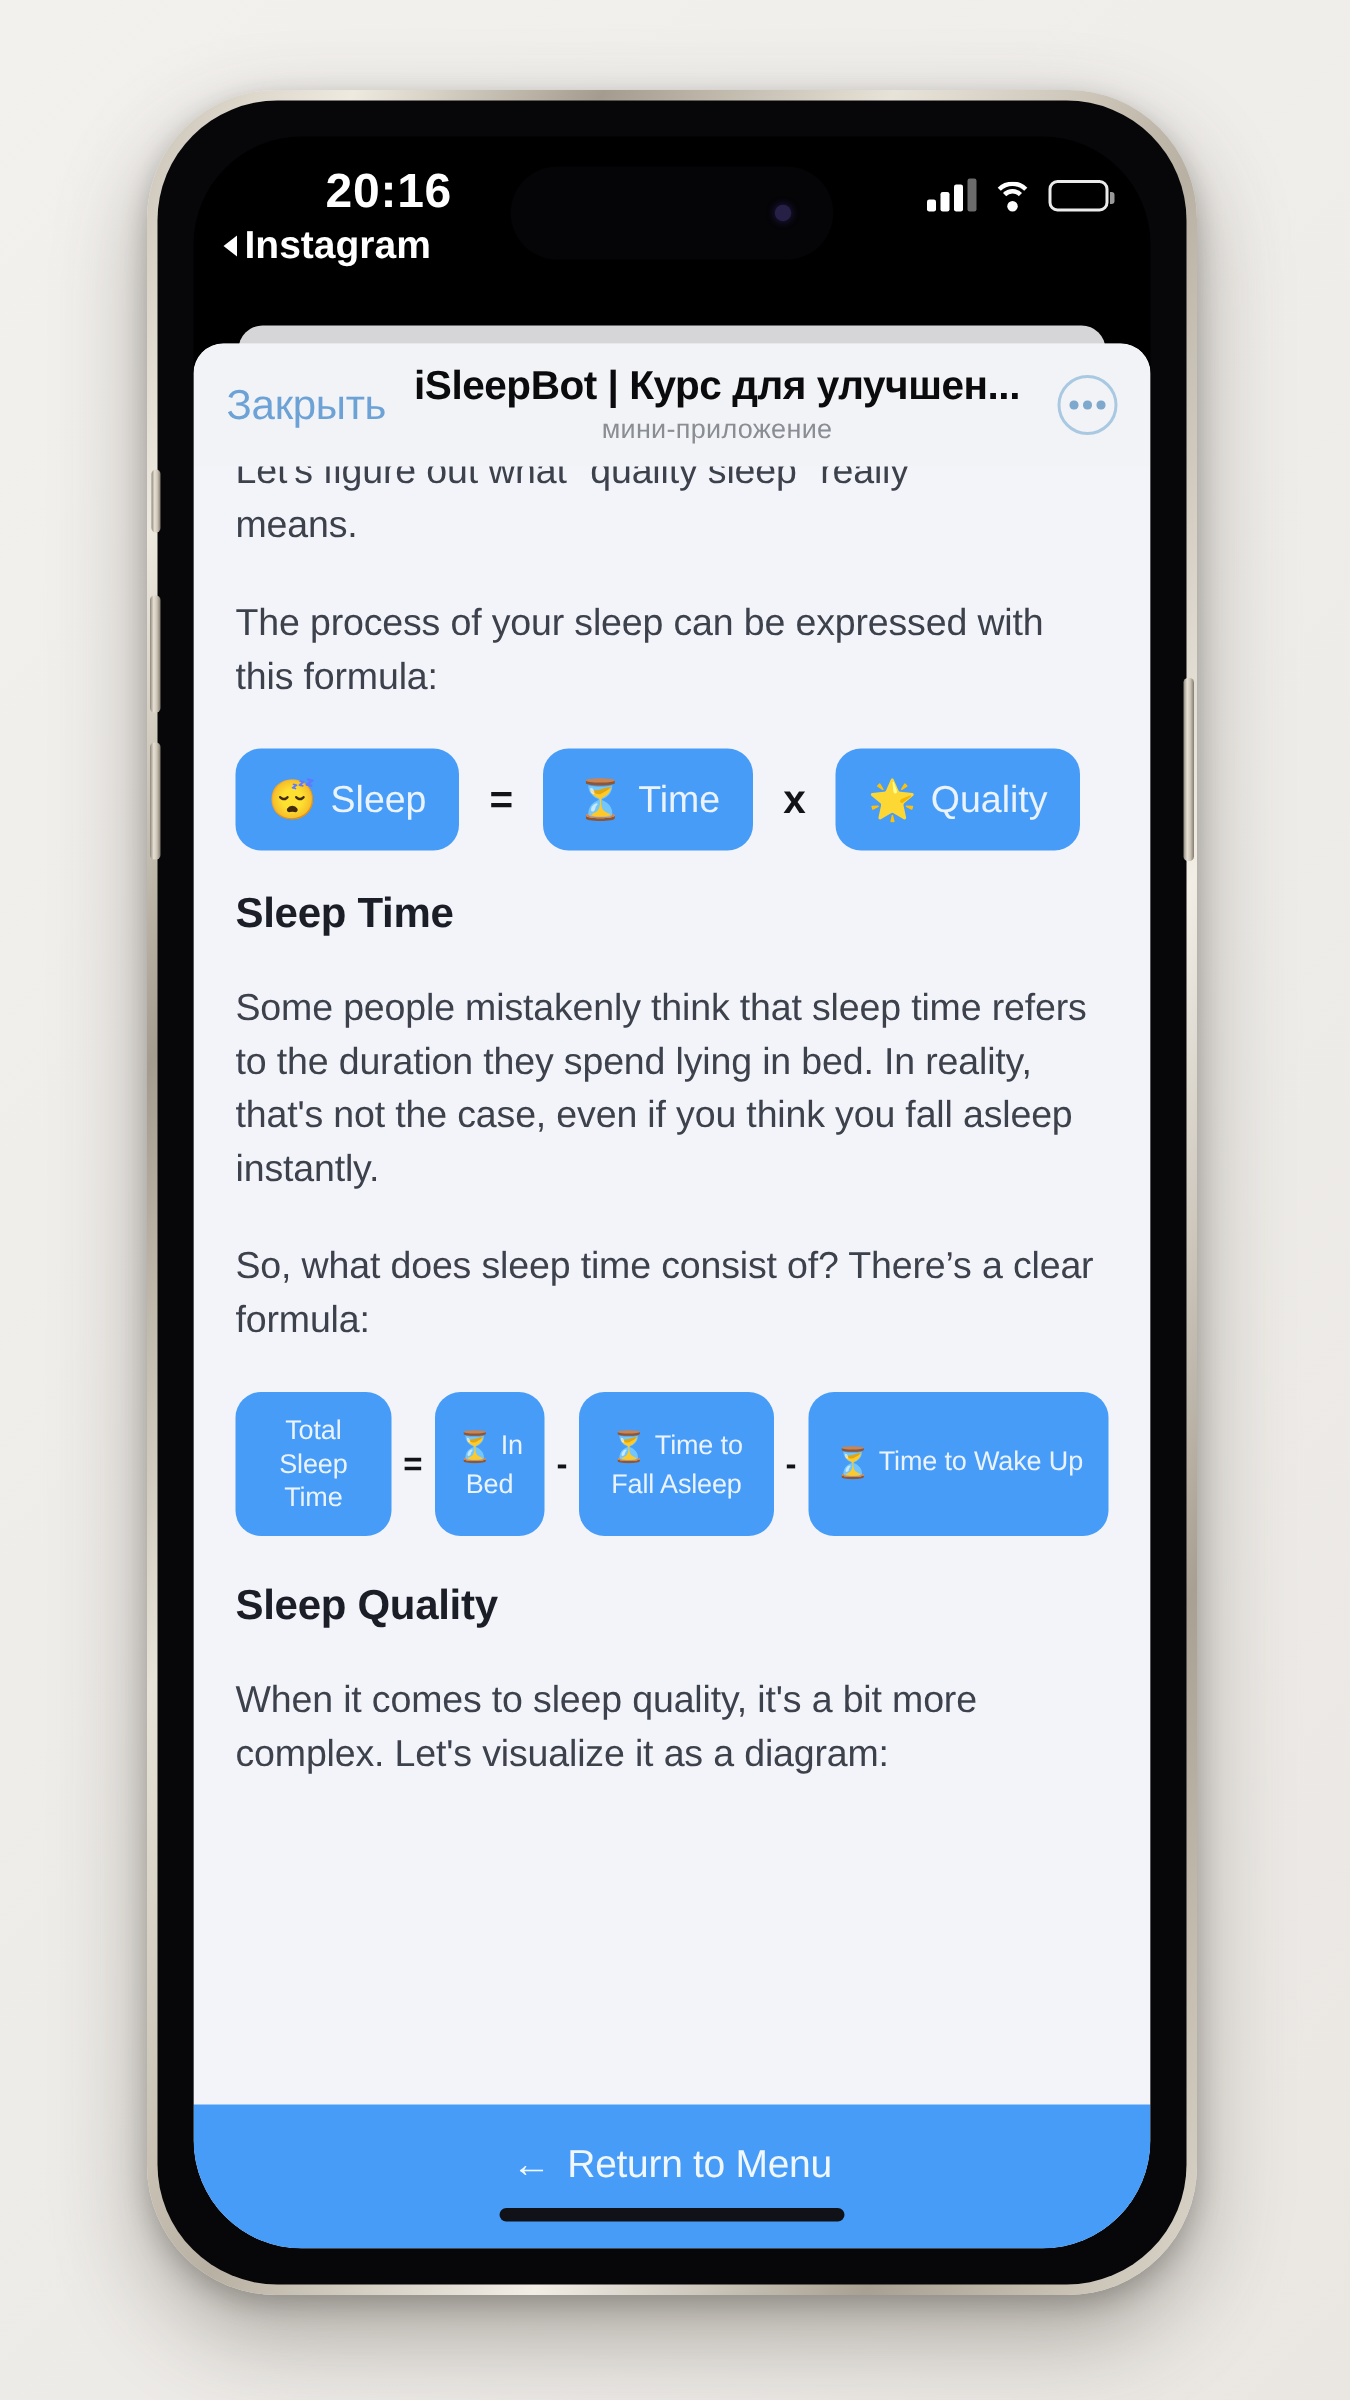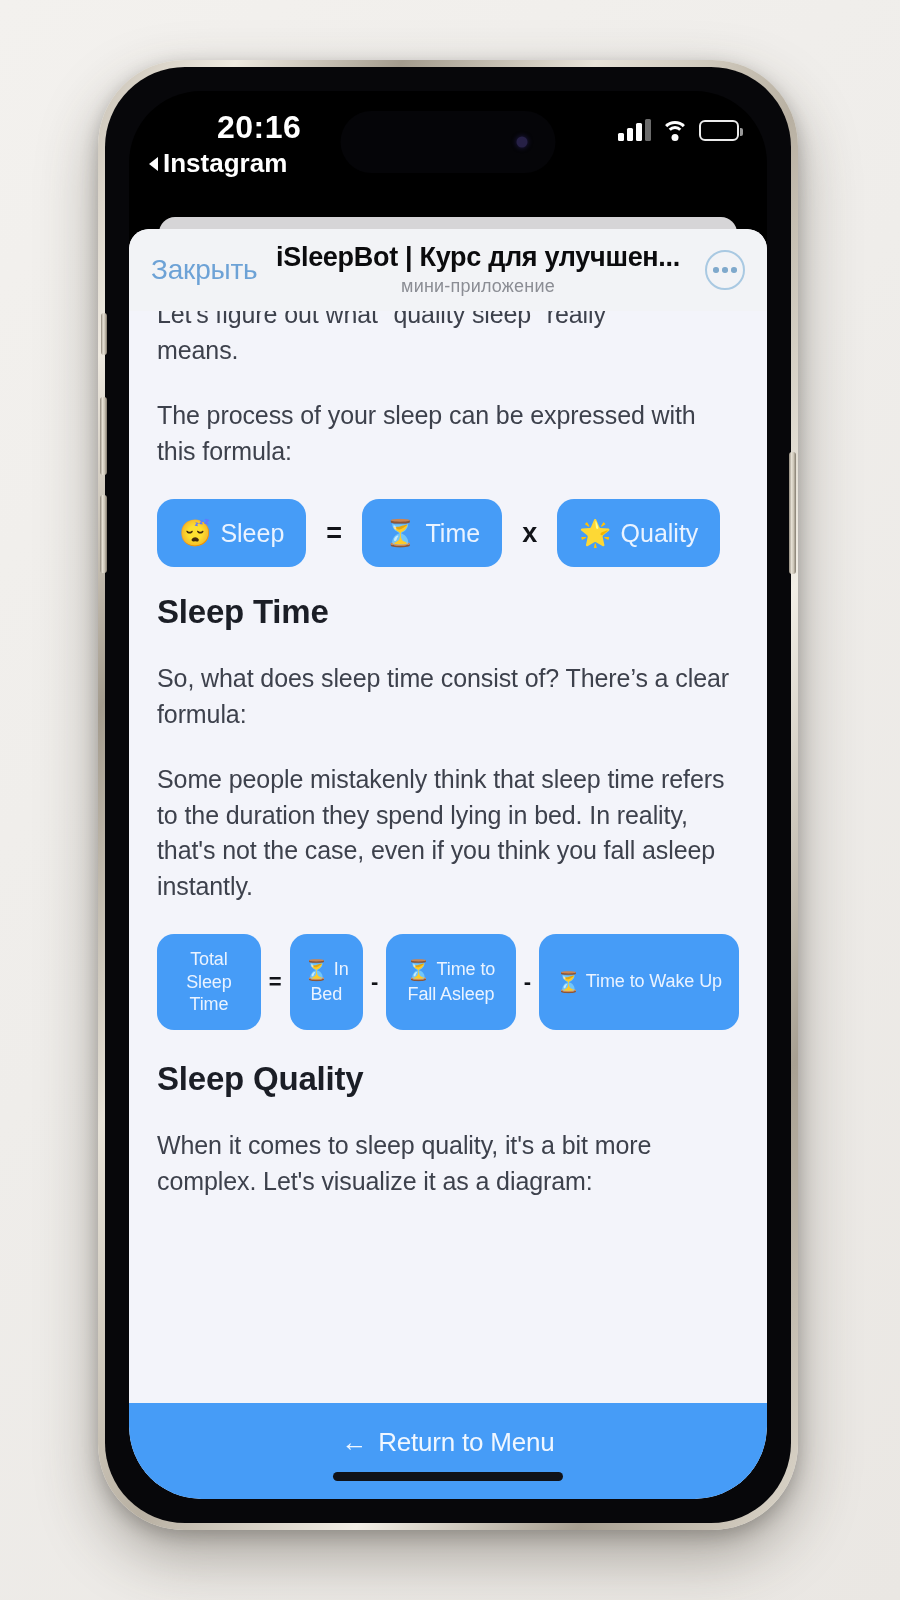--- a/index.html
+++ b/index.html
@@ -174,21 +174,21 @@
     padding: 0 28px;
     overflow: hidden;
     position: relative;
   }
   .para {
     font-size: 25px; line-height: 1.42; color: #3d414c;
     margin: 0 0 30px 0; letter-spacing: -.1px;
   }
   .para.clipped-top { margin-top: -14px; }
   .section-head {
-    font-size: 33px; font-weight: bold; color: #1b1e26;
+    font-size: 28px; font-weight: bold; color: #1b1e26;
     margin: 0 0 30px 0; letter-spacing: -.2px;
   }
 
   
   .formula-row {
     display: flex; align-items: center; margin: 0 0 26px 0;
   }
   .formula-row.row1 { gap: 0; }
   .fbox {
     background: #469cf7;
@@ -319,23 +319,23 @@
             </div>
             <span class="op">x</span>
             <div class="fbox">
               <span class="emoji">🌟</span>
               <span>Quality</span>
             </div>
           </div>
 
           <h3 class="section-head">Sleep Time</h3>
 
+          <p class="para">Some people mistakenly think that sleep time refers to the duration they spend lying in bed. In reality, that's not the case, even if you think you fall asleep instantly.</p>
+
           <p class="para">So, what does sleep time consist of? There’s a clear formula:</p>
-
-          <p class="para">Some people mistakenly think that sleep time refers to the duration they spend lying in bed. In reality, that's not the case, even if you think you fall asleep instantly.</p>
 
           <div class="formula-row row2">
             <div class="fbox" id="fbox-total-sleep-time">
               <span>Total Sleep Time</span>
             </div>
             <span class="op">=</span>
             <div class="fbox" id="fbox-in-bed">
               <span><span class="emoji">⏳</span><span>In Bed</span></span>
             </div>
             <span class="op">-</span>

